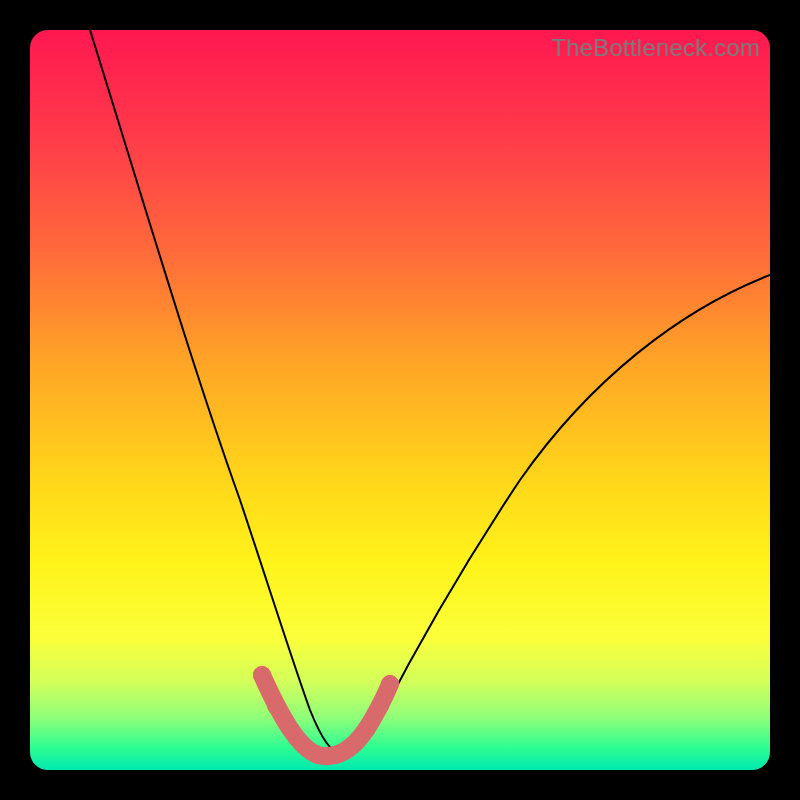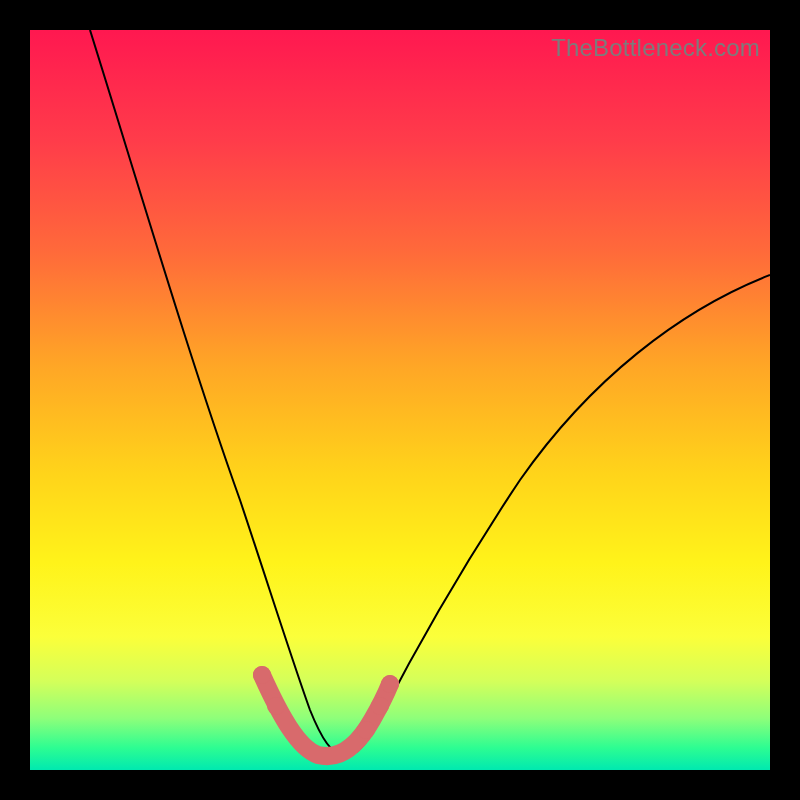--- a/index.html
+++ b/index.html
@@ -30,20 +30,21 @@
       #ff6a3a 30%,
       #ffa526 45%,
       #ffd41a 60%,
       #fff31a 72%,
       #fbff3a 82%,
       #d4ff5a 88%,
       #8eff7a 93%,
       #2dfd92 97%,
       #00e9b0 100%
     );
+    border-radius: 18px;
   }
   .watermark {
     position: absolute;
     top: 4px;
     right: 10px;
     color: #7c7c7c;
     font-size: 24px;
     font-weight: 500;
     letter-spacing: 0.2px;
     user-select: none;

